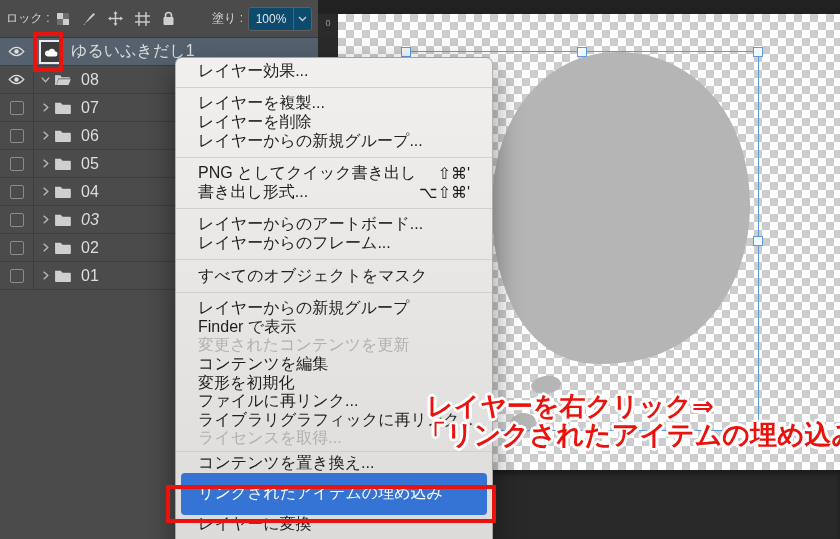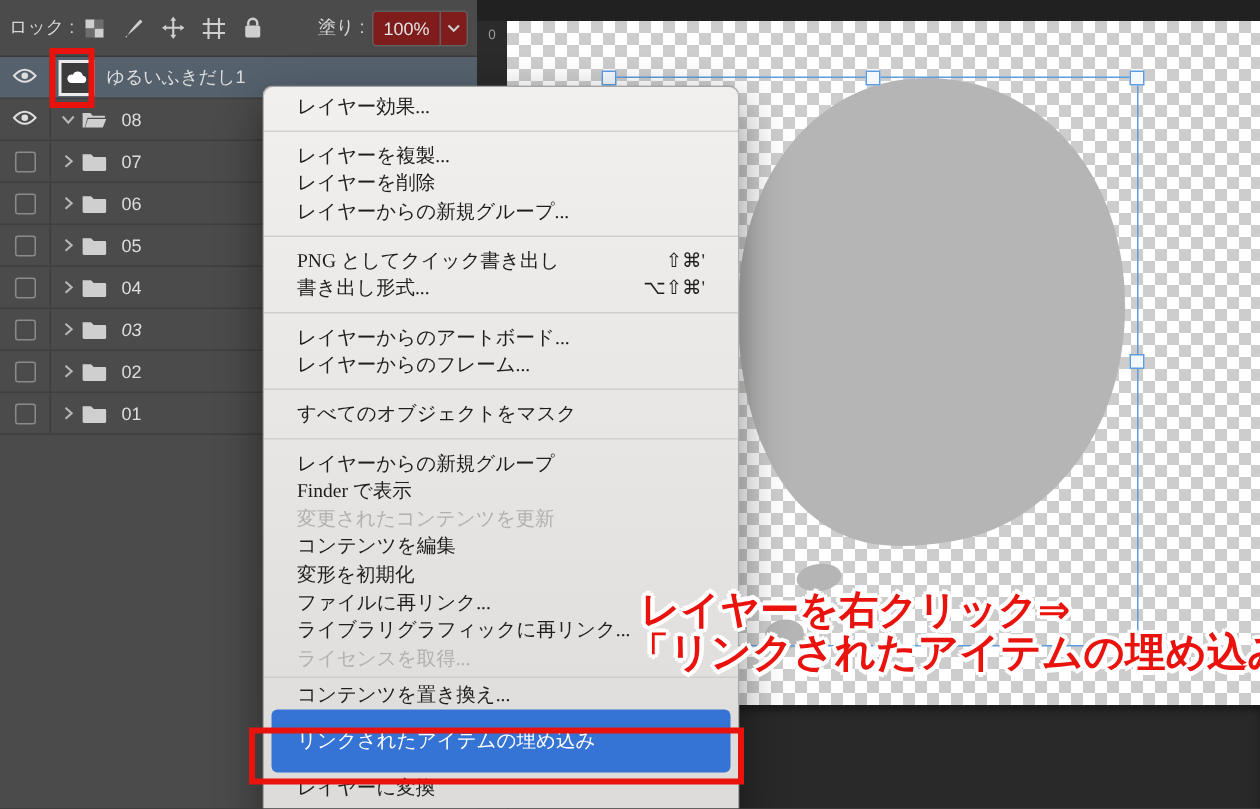--- a/index.html
+++ b/index.html
@@ -20,39 +20,39 @@
           border:1px solid #5e9ce0;z-index:2;}
   .handle{position:absolute;width:8px;height:8px;background:#f4f9ff;border:1px solid #5e9ce0;z-index:2;}
   
   .panel{position:absolute;left:0;top:0;width:318px;height:539px;background:#4b4b4b;z-index:3;}
   .lockbar{height:37px;border-bottom:1px solid #3a3a3a;display:flex;align-items:center;
            color:#d6d6d6;font-size:12px;padding:0 6px;}
   .lockbar .lbl{margin-right:6px;white-space:nowrap;}
   .lockicons{display:flex;gap:12px;align-items:center;margin-right:auto;}
   .lockicons svg{display:block;}
   .fillwrap{display:flex;align-items:center;gap:5px;}
-  .fillfield{display:flex;align-items:stretch;height:22px;border:1px solid #5f5f5f;border-radius:3px;overflow:hidden;background:#7f1d1d;}
+  .fillfield{display:flex;align-items:stretch;height:22px;border:1px solid #5f5f5f;border-radius:3px;overflow:hidden;background:#0c4a6e;}
   .fillval{width:44px;display:flex;align-items:center;justify-content:center;color:#e4e4e4;font-size:12px;}
   .fillchev{width:17px;display:flex;align-items:center;justify-content:center;border-left:1px solid #5f5f5f;color:#cfcfcf;}
-  .row{height:27px;border-bottom:1px solid #3e3e3e;display:flex;align-items:center;color:#dedede;font-size:12px;}
+  .row{height:27px;border-bottom:1px solid #3e3e3e;display:flex;align-items:center;color:#dedede;font-size:16px;}
   .row.sel{background:#55626e;}
   .viscell{width:33px;align-self:stretch;border-right:1px solid #3e3e3e;display:flex;align-items:center;justify-content:center;flex:none;}
   .cb{width:12px;height:12px;border:1px solid #8b8b8b;border-radius:2px;}
   .chev{margin:0 3px 0 6px;flex:none;display:flex;}
   .fold{flex:none;display:flex;margin-right:8px;}
   .thumb{width:20px;height:20px;background:#3c3c3c;border:2px solid #ececec;margin-left:5px;
          display:flex;align-items:center;justify-content:center;flex:none;}
   .lname{margin-left:8px;white-space:nowrap;}
   
   .menu{position:absolute;left:175px;top:57px;width:318px;z-index:5;
         background:linear-gradient(#f1f0ee,#dcdbd9);border:1px solid rgba(0,0,0,.25);
         border-radius:7px;box-shadow:0 12px 30px rgba(0,0,0,.45);
         padding:4px 0 14px;box-sizing:border-box;}
   .mi{height:18.6px;display:flex;align-items:center;justify-content:space-between;
-      padding:0 22px;font-size:13px;color:#1e1e1e;white-space:nowrap;font-family:Liberation Serif, serif;}
+      padding:0 22px;font-size:16px;color:#1e1e1e;white-space:nowrap;}
   .mi .msc{color:#1e1e1e;margin-left:12px;}
   .mi.disabled,.mi.disabled .msc{color:#b1b0ae;}
   .mi.hl{background:#3574d4;color:#fff;margin:0 5px;padding:12px 17px;border-radius:4px;}
   .msep{height:1px;background:#d0cfcc;margin:6.5px 0;}
   .msep.small{margin:2.5px 0;}
   
   .redbox{position:absolute;border:4px solid #ea120c;z-index:6;}
   .ann{position:absolute;z-index:7;color:#ea120c;font-weight:bold;white-space:nowrap;
        text-shadow:-2px -2px 0 #fff,2px -2px 0 #fff,-2px 2px 0 #fff,2px 2px 0 #fff,
                    0 -3px 0 #fff,0 3px 0 #fff,-3px 0 0 #fff,3px 0 0 #fff;}

